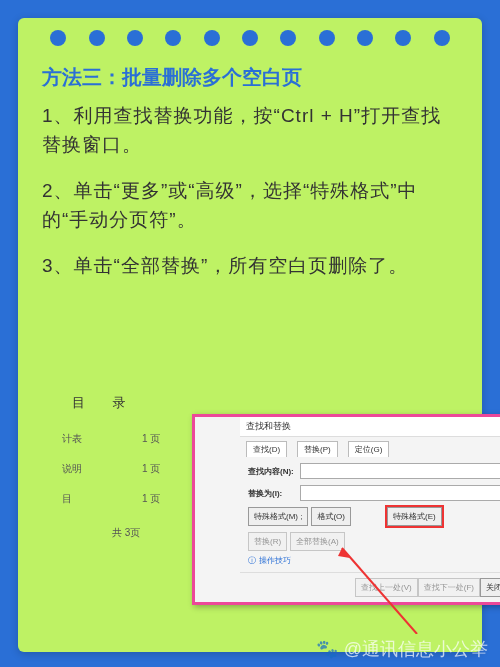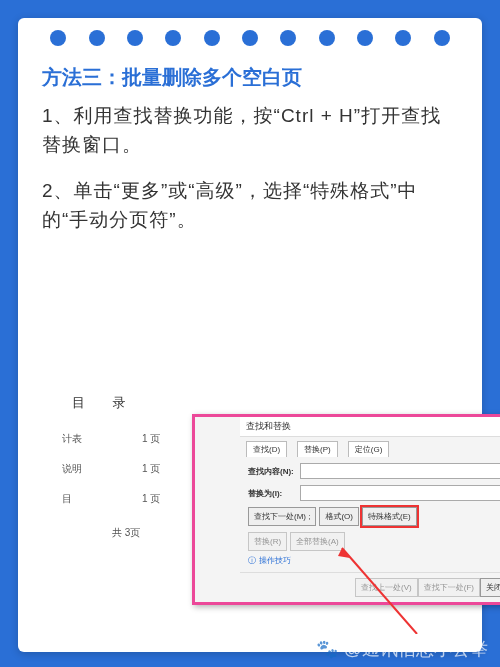--- a/index.html
+++ b/index.html
@@ -10,21 +10,21 @@
     background: #2a6fd6;
     font-family: "Microsoft YaHei", sans-serif;
     overflow: hidden;
   }
   .paper {
     position: absolute;
     top: 18px;
     left: 18px;
     width: 464px;
     height: 634px;
-    background: #ffffff;
+    background: #bef264;
     border-radius: 6px;
     box-shadow: 0 2px 8px rgba(0,0,0,0.2);
   }
   .holes {
     position: absolute;
     top: 12px;
     left: 0;
     width: 100%;
     display: flex;
     justify-content: space-evenly;
@@ -161,20 +161,21 @@
   .dlg-btn {
     padding: 3px 5px;
     background: #efefef;
     border: 1px solid #999;
     font-size: 8px;
     white-space: nowrap;
   }
   .dlg-btn.hl {
     outline: 2px solid #e33;
     outline-offset: 0;
+    margin-left: 33px;
   }
   .dlg-hint {
     display: flex;
     align-items: center;
     gap: 3px;
     margin-top: 4px;
     color: #2a6fd6;
     font-size: 8px;
   }
   .dlg-footer {
@@ -215,20 +216,21 @@
       <div class="hole"></div>
       <div class="hole"></div>
       <div class="hole"></div>
       <div class="hole"></div>
   </div>
 
   <div class="content">
     <div class="title">方法三：批量删除多个空白页</div>
     <div class="para">1、利用查找替换功能，按“Ctrl + H”打开查找替换窗口。</div>
     <div class="para">2、单击“更多”或“高级”，选择“特殊格式”中的“手动分页符”。</div>
+    <div class="para">3、单击“全部替换”，所有空白页删除了。</div>
   </div>
 
   <div class="screenshot-area">
     <div class="doc-bg">
       <div class="doc-title">目  录</div>
       <div class="doc-row">
           <span>计表</span>
           <span>1 页</span>
         </div>
       <div class="doc-row">
@@ -255,21 +257,21 @@
       <div class="dlg-body">
         <div class="dlg-row">
           <span class="dlg-label">查找内容(N):</span>
           <div class="dlg-input"></div>
         </div>
         <div class="dlg-row">
           <span class="dlg-label">替换为(I):</span>
           <div class="dlg-input"></div>
         </div>
         <div class="dlg-btnrow">
-          <div class="dlg-btn">查找下一处(M) ;</div>
+          <div class="dlg-btn">特殊格式(M) ;</div>
           <div class="dlg-btn">格式(O)</div>
           <div class="dlg-btn hl">特殊格式(E)</div>
         </div>
         <div class="dlg-btnrow">
           <div class="dlg-btn" style="opacity:.5">替换(R)</div>
           <div class="dlg-btn" style="opacity:.5">全部替换(A)</div>
         </div>
         <div class="dlg-hint">
           <span>ⓘ</span>
           <span>操作技巧</span>

